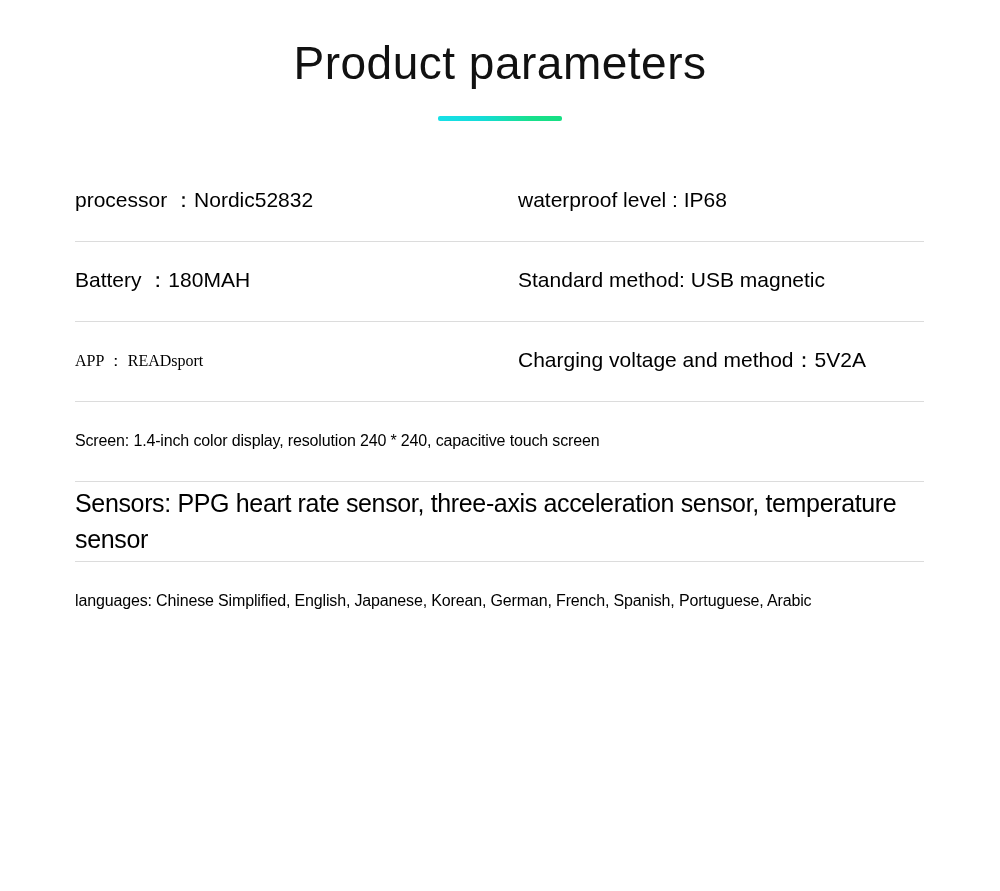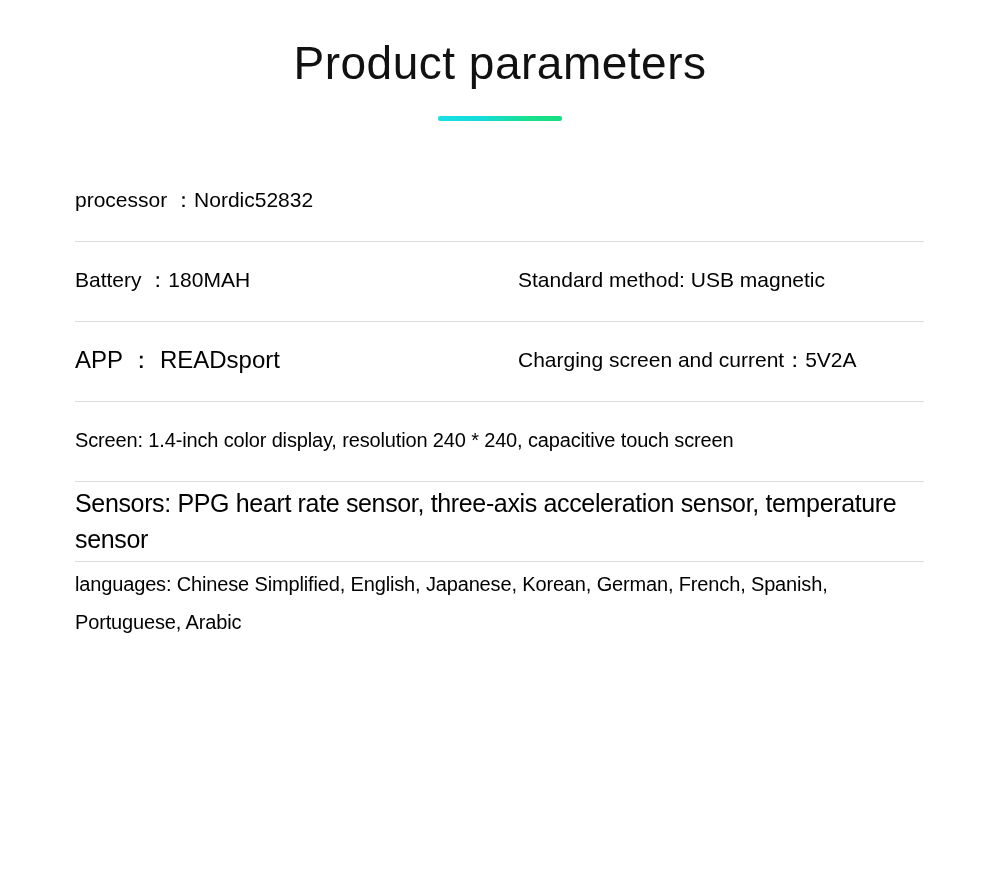--- a/index.html
+++ b/index.html
@@ -82,25 +82,25 @@
   .cell-right {
     flex: 1 1 auto;
   }
   .cell-full {
     width: 100%;
     white-space: normal;
   }
 
   
   .font-alt {
-    font-family: Liberation Sans, sans-serif;
-    font-size: 24px;
+    font-family: Liberation Serif, serif;
+    font-size: 16px;
   }
   .condensed {
-    font-size: 20px;
+    font-size: 16px;
     letter-spacing: -0.15px;
   }
   .condensed-tight {
     font-size: 25px;
     letter-spacing: -0.35px;
   }
   .wrap-row {
     white-space: normal;
     line-height: 1.92;
   }
@@ -112,30 +112,31 @@
 
   <div class="title-block">
     <h1 class="page-title">Product parameters</h1>
     <div class="title-underline"></div>
   </div>
 
   <div class="spec-table">
 
     <div class="spec-row">
       <div class="cell cell-left">processor ：Nordic52832</div>
+      <div class="cell cell-right">waterproof level : IP68</div>
     </div>
 
     <div class="spec-row">
       <div class="cell cell-left">Battery ：180MAH</div>
       <div class="cell cell-right">Standard method: USB magnetic</div>
     </div>
 
     <div class="spec-row">
       <div class="cell cell-left font-alt">APP      ： READsport</div>
-      <div class="cell cell-right">Charging screen and current：5V2A</div>
+      <div class="cell cell-right">Charging voltage and method：5V2A</div>
     </div>
 
     <div class="spec-row">
       <div class="cell cell-full condensed">Screen: 1.4-inch color display, resolution 240 * 240, capacitive touch screen</div>
     </div>
 
     <div class="spec-row">
       <div class="cell cell-full condensed-tight">Sensors: PPG heart rate sensor, three-axis acceleration sensor, temperature sensor</div>
     </div>
 

